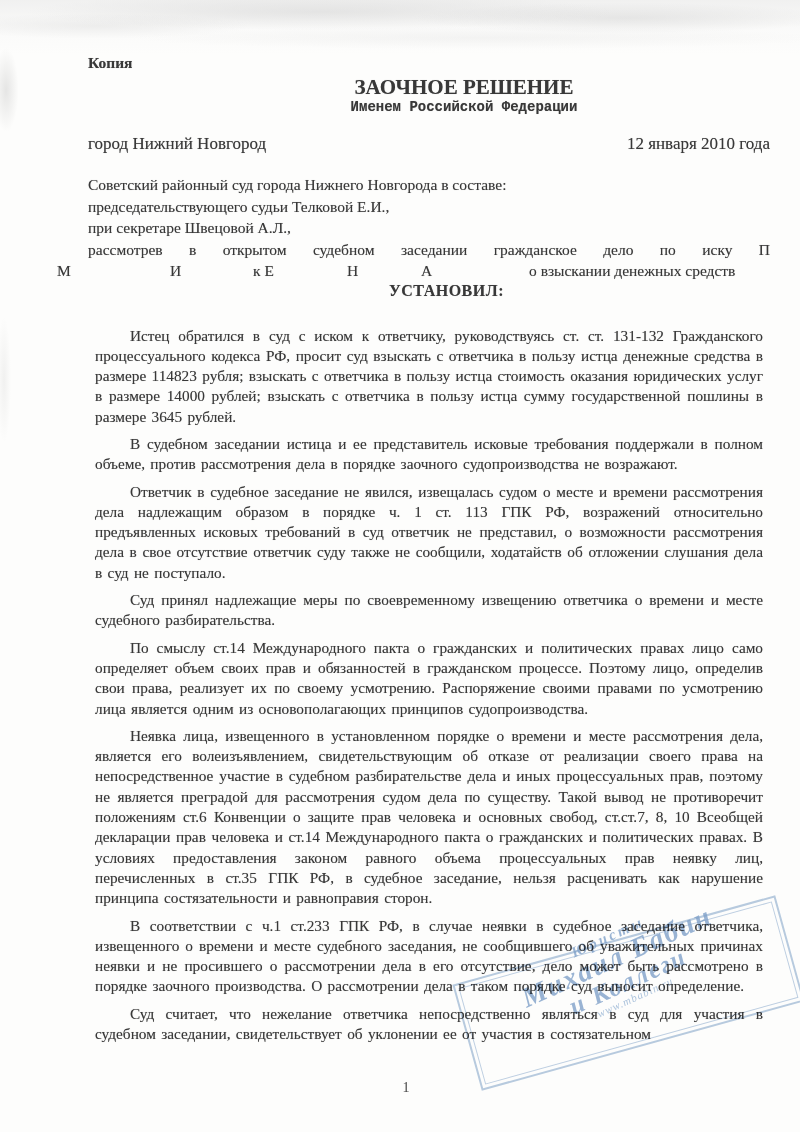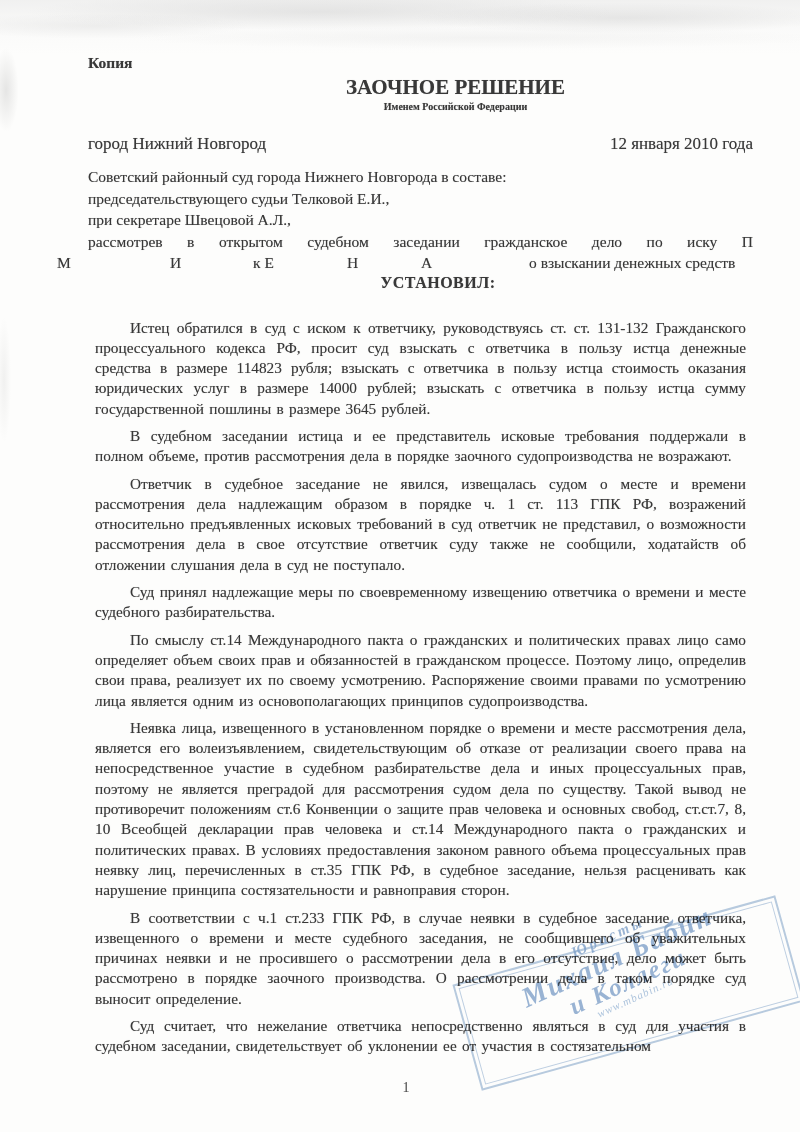--- a/index.html
+++ b/index.html
@@ -19,33 +19,33 @@
       radial-gradient(ellipse 420px 26px at 40% 12px, rgba(190,190,190,.30), rgba(190,190,190,0) 70%),
       radial-gradient(ellipse 300px 22px at 78% 18px, rgba(185,185,185,.28), rgba(185,185,185,0) 70%),
       radial-gradient(ellipse 220px 18px at 12% 26px, rgba(200,200,200,.25), rgba(200,200,200,0) 70%),
       radial-gradient(ellipse 500px 16px at 60% 38px, rgba(205,205,205,.18), rgba(205,205,205,0) 70%),
       radial-gradient(ellipse 18px 60px at 6px 90px, rgba(120,120,120,.18), rgba(120,120,120,0) 70%),
       radial-gradient(ellipse 10px 90px at 4px 380px, rgba(150,150,150,.12), rgba(150,150,150,0) 70%),
       linear-gradient(to bottom, rgba(225,225,225,.45) 0px, rgba(240,240,240,.2) 30px, rgba(255,255,255,0) 55px);
   }
   .page{
     position:relative;z-index:2;
-    padding:52px 47px 0 88px;
+    padding:52px 30px 0 88px;
   }
   .scan-text{ text-shadow:0 0 .7px rgba(45,45,45,.42); }
 
   .pre-header div{ font-weight:bold; font-size:15.5px; line-height:21px; }
   .doc-title-block{ margin-left:70px; text-align:center; margin-top:4px; }
   .doc-title{ font-weight:bold; font-size:21px; line-height:20px; }
-  .doc-subtitle{ font-weight:bold; font-size:10px; line-height:20px; }
+  .doc-subtitle{ font-weight:bold; font-size:14px; line-height:20px;font-family:Liberation Mono, monospace; }
   .city-date-row{
     display:flex; justify-content:space-between;
     font-size:17px; margin-top:16px; line-height:21px;
   }
-  .court-block{ margin-top:12px; font-size:15.5px; line-height:21.5px; }
+  .court-block{ margin-top:20px; font-size:15.5px; line-height:21.5px; }
   .court-line-justify{ text-align:justify; text-align-last:justify; }
   .parties-row{ position:relative; height:21.5px; }
   .parties-row span{ position:absolute; top:0; white-space:nowrap; }
   .pt1{left:-31px;} .pt2{left:82px;} .pt3{left:165px;} .pt4{left:259px;} .pt5{left:333px;}
   .pt-claim{left:441px;}
   .section-heading{
     font-weight:bold; font-size:16px; text-align:center;
     margin:0 0 26px 35px; letter-spacing:.5px;
   }
   .body-text{ font-size:15.3px; line-height:20.3px; text-align:justify; word-spacing:1.5px; }

